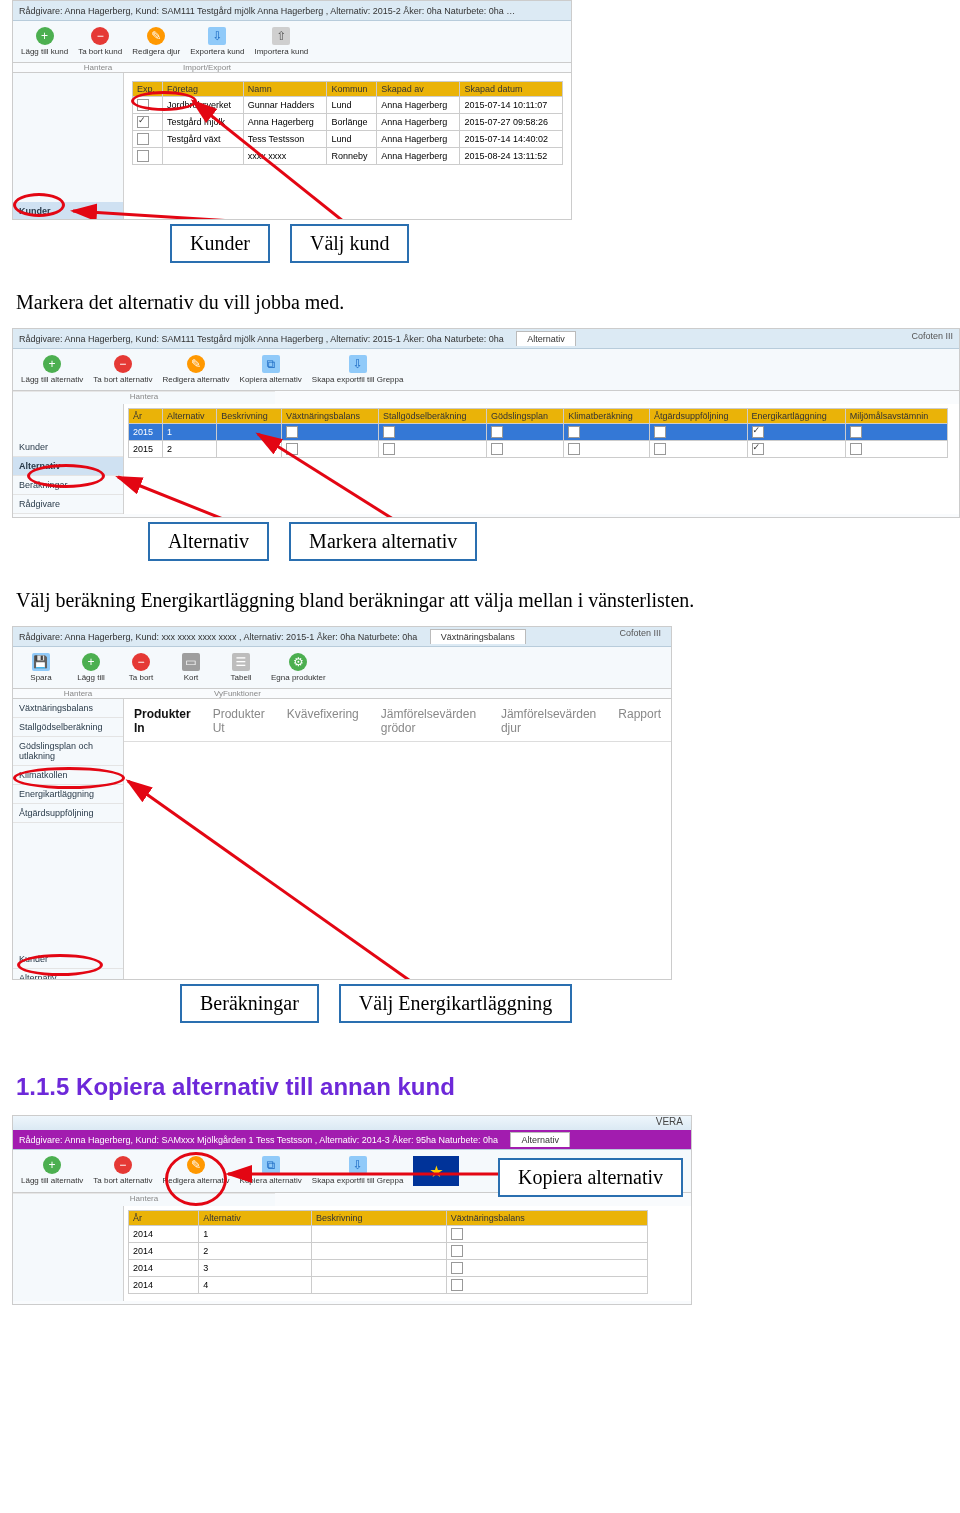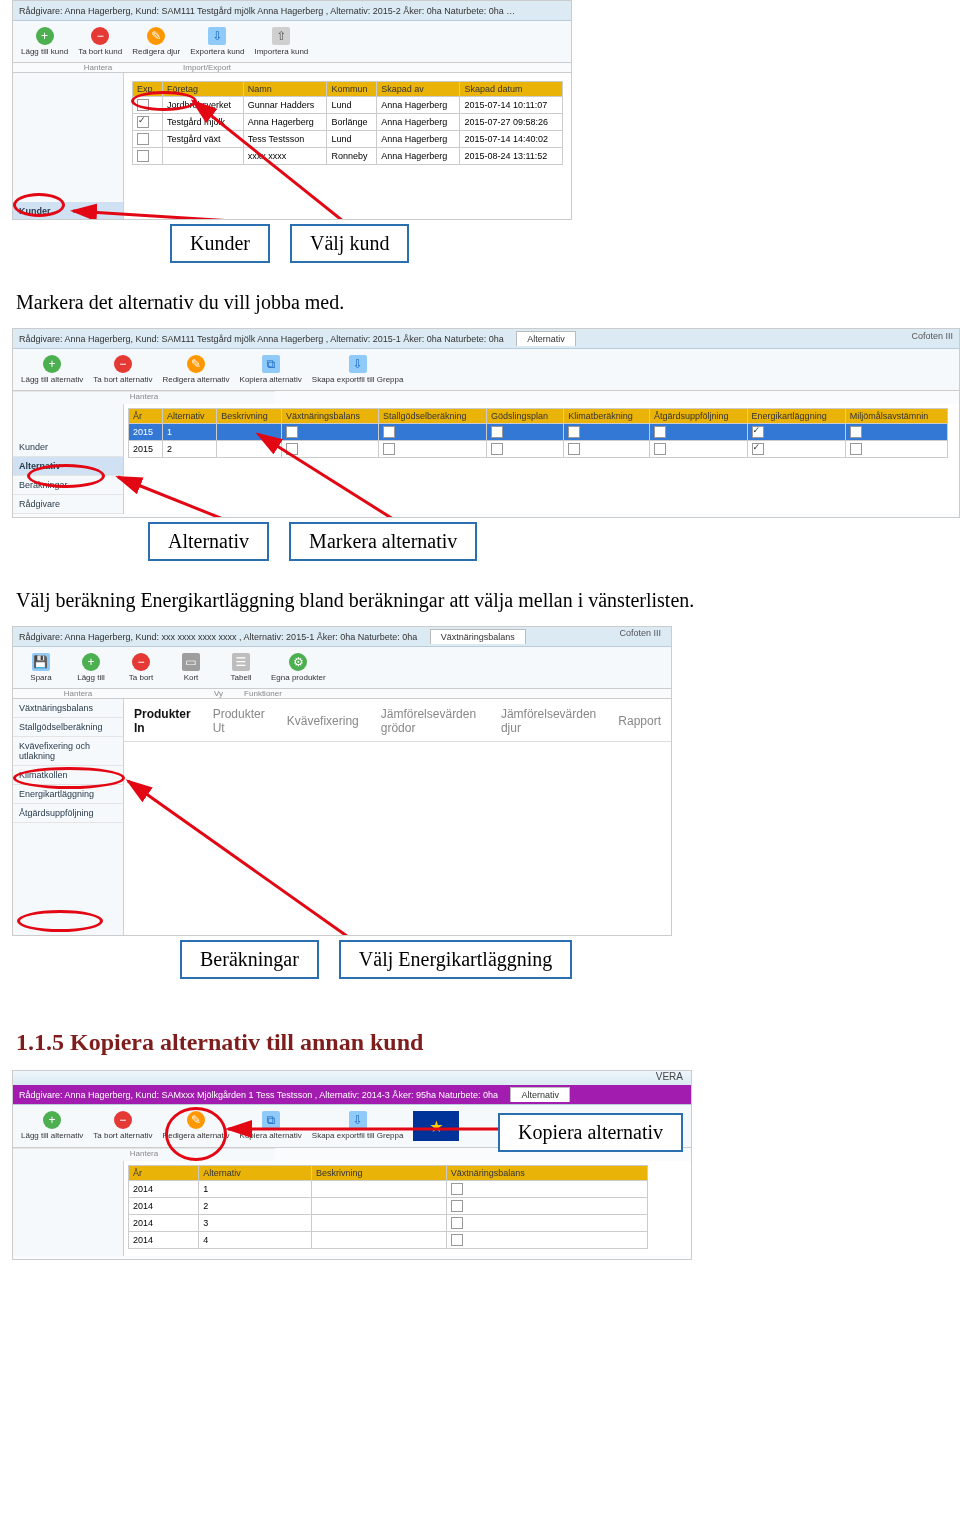--- a/index.html
+++ b/index.html
@@ -137,44 +137,43 @@
     gap: 20px;
     margin-top: 4px;
   }
   .para {
     font-family: "Times New Roman", serif;
     font-size: 20px;
     color: #000;
     margin: 28px 0 14px 16px;
   }
   .heading {
-    font-family: Liberation Serif, serif;
+    font-family: Liberation Sans, sans-serif;
     font-size: 24px;
     font-weight: bold;
-    color: #7f1d1d;
+    color: #6d28d9;
     margin: 50px 0 14px 16px;
   }
   .tab {
     display: inline-block;
     background: #fff;
     border: 1px solid #bbb;
     border-bottom: none;
     font-size: 9px;
     padding: 2px 10px;
     color: #333;
     margin-left: 4px;
   }
   .subtabs {
     display:flex;
     gap: 22px;
     font-size: 12px;
     padding: 8px 10px 6px;
     border-bottom:1px solid #ddd;
     color:#888;
-    align-items:center;
   }
   .subtabs .active { color:#111; font-weight:bold;}
   .eu-flag {
     width: 44px;
     height: 28px;
     background: #003399;
     display: flex;
     align-items: center;
     justify-content: center;
     color: #ffcc00;
@@ -392,21 +391,21 @@
     <line x1="380" y1="190" x2="245" y2="105" stroke="#e30613" stroke-width="3" marker-end="url(#ah2)"></line>
   </svg>
 </div>
 <div class="callout-row" style="margin-left:148px;">
   <div class="callout">Alternativ</div>
   <div class="callout">Markera alternativ</div>
 </div>
 
 <div class="para">Välj beräkning Energikartläggning bland beräkningar att välja mellan i vänsterlisten.</div>
 
-<div class="screenshot" style="width:660px; margin-left:12px; height:310px;">
+<div class="screenshot" style="width:660px; margin-left:12px; height:354px;">
   <div class="breadcrumb">
     <span>Rådgivare: Anna Hagerberg, Kund: xxx xxxx xxxx xxxx , Alternativ: 2015-1 Åker: 0ha Naturbete: 0ha</span>
     <span class="tab" style="margin-left:10px;">Växtnäringsbalans</span>
     <span style="position:absolute; right:10px; top:1px; color:#555;">Cofoten III</span>
   </div>
   <div class="ribbon">
     <div class="rbtn">
           <span class="ric copy">💾</span>
           <span>Spara</span>
         </div>
@@ -427,27 +426,27 @@
           <span>Tabell</span>
         </div>
     <div class="rbtn">
           <span class="ric egna">⚙</span>
           <span>Egna produkter</span>
         </div>
   </div>
   <div style="display:flex; font-size:8px; color:#888; border-bottom:1px solid #ccc;">
     <div style="width:130px; text-align:center;">Hantera</div>
     <div style="width:80px; text-align:right;">Vy</div>
-    <div style="width:80px; text-align:center;">Funktioner</div>
+    <div style="width:80px; ">Funktioner</div>
   </div>
   <div class="body-row">
     <div class="sidebar" style="height:308px;">
       <div class="sitem">Växtnäringsbalans</div>
       <div class="sitem">Stallgödselberäkning</div>
-      <div class="sitem">Kvävefixering och utlakning</div>
+      <div class="sitem">Gödslingsplan och utlakning</div>
       <div class="sitem">Klimatkollen</div>
       <div class="sitem">Energikartläggning</div>
       <div class="sitem">Åtgärdsuppföljning</div>
       <div style="flex:1;"></div>
       <div class="sitem">Kunder</div>
       <div class="sitem">Alternativ</div>
       <div class="sitem active">Beräkningar</div>
     </div>
     <div class="main-area" style="padding:0;">
       <div class="subtabs">

